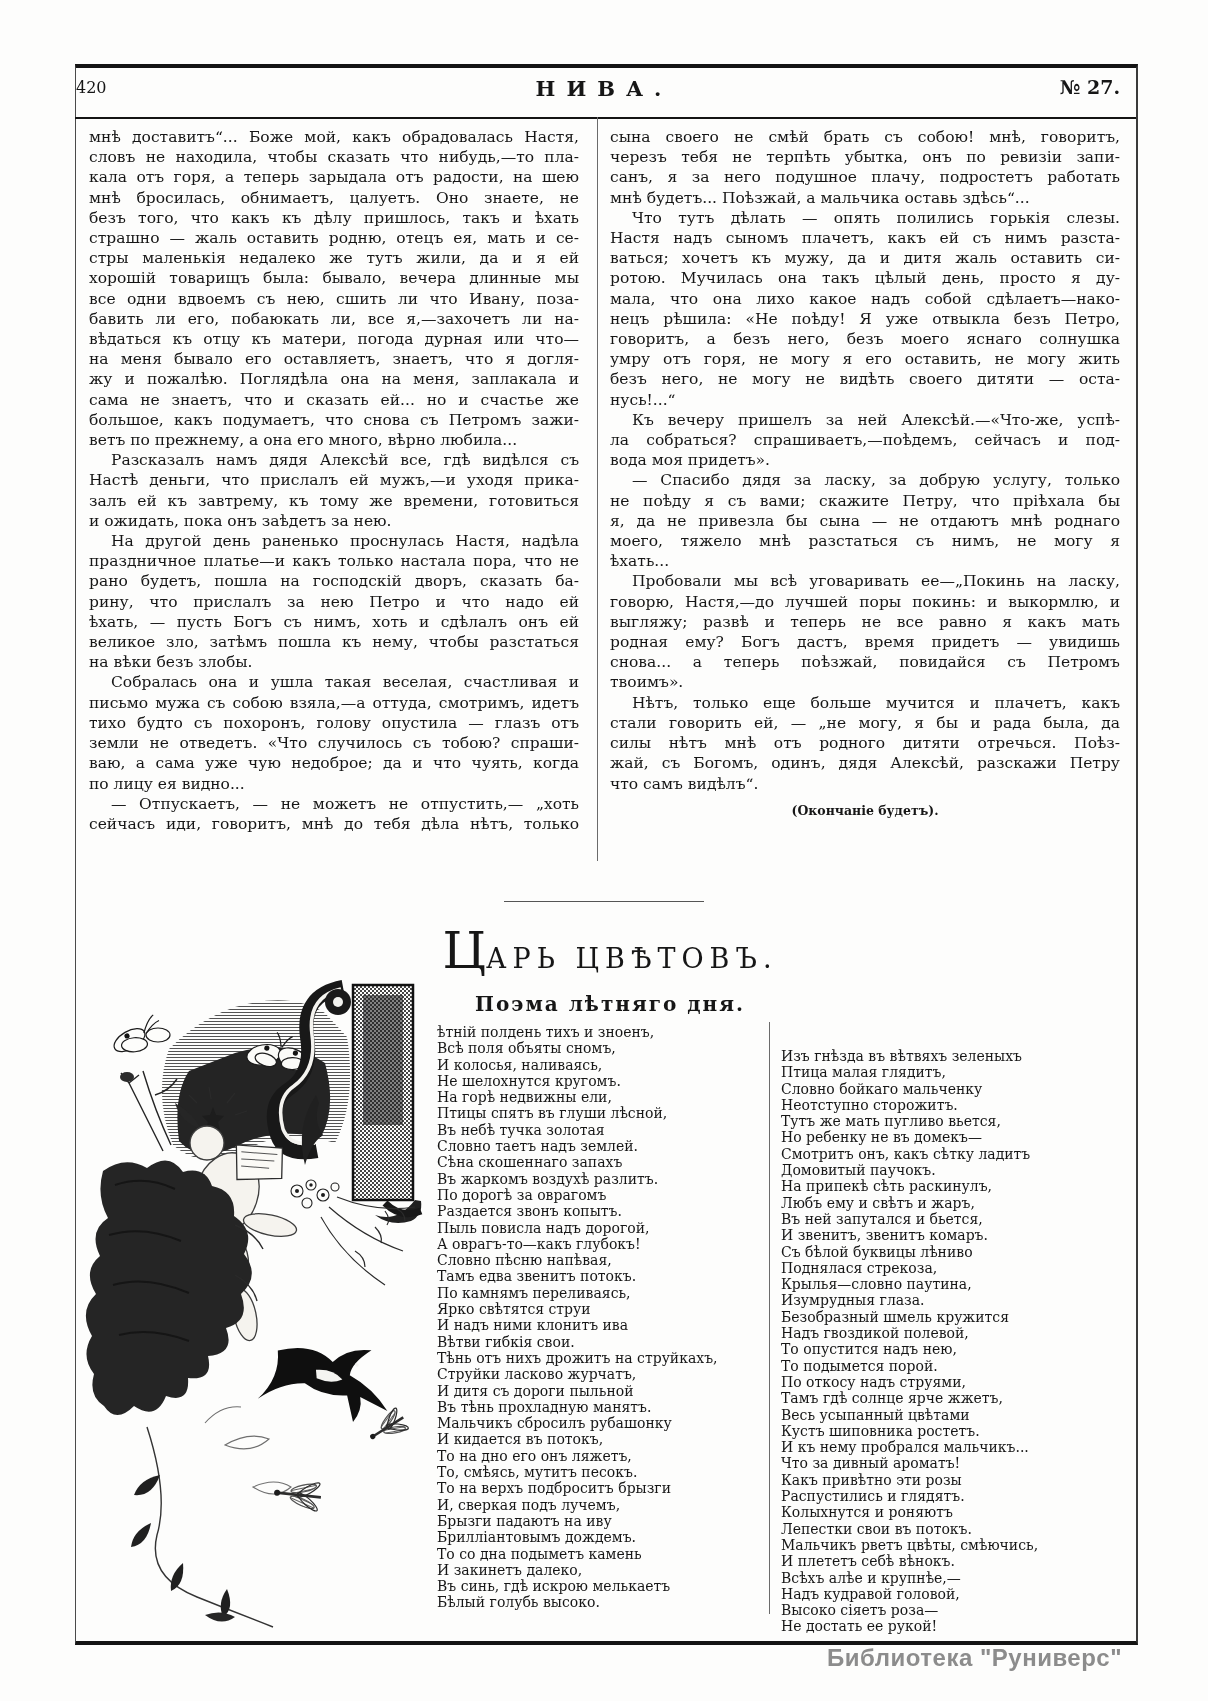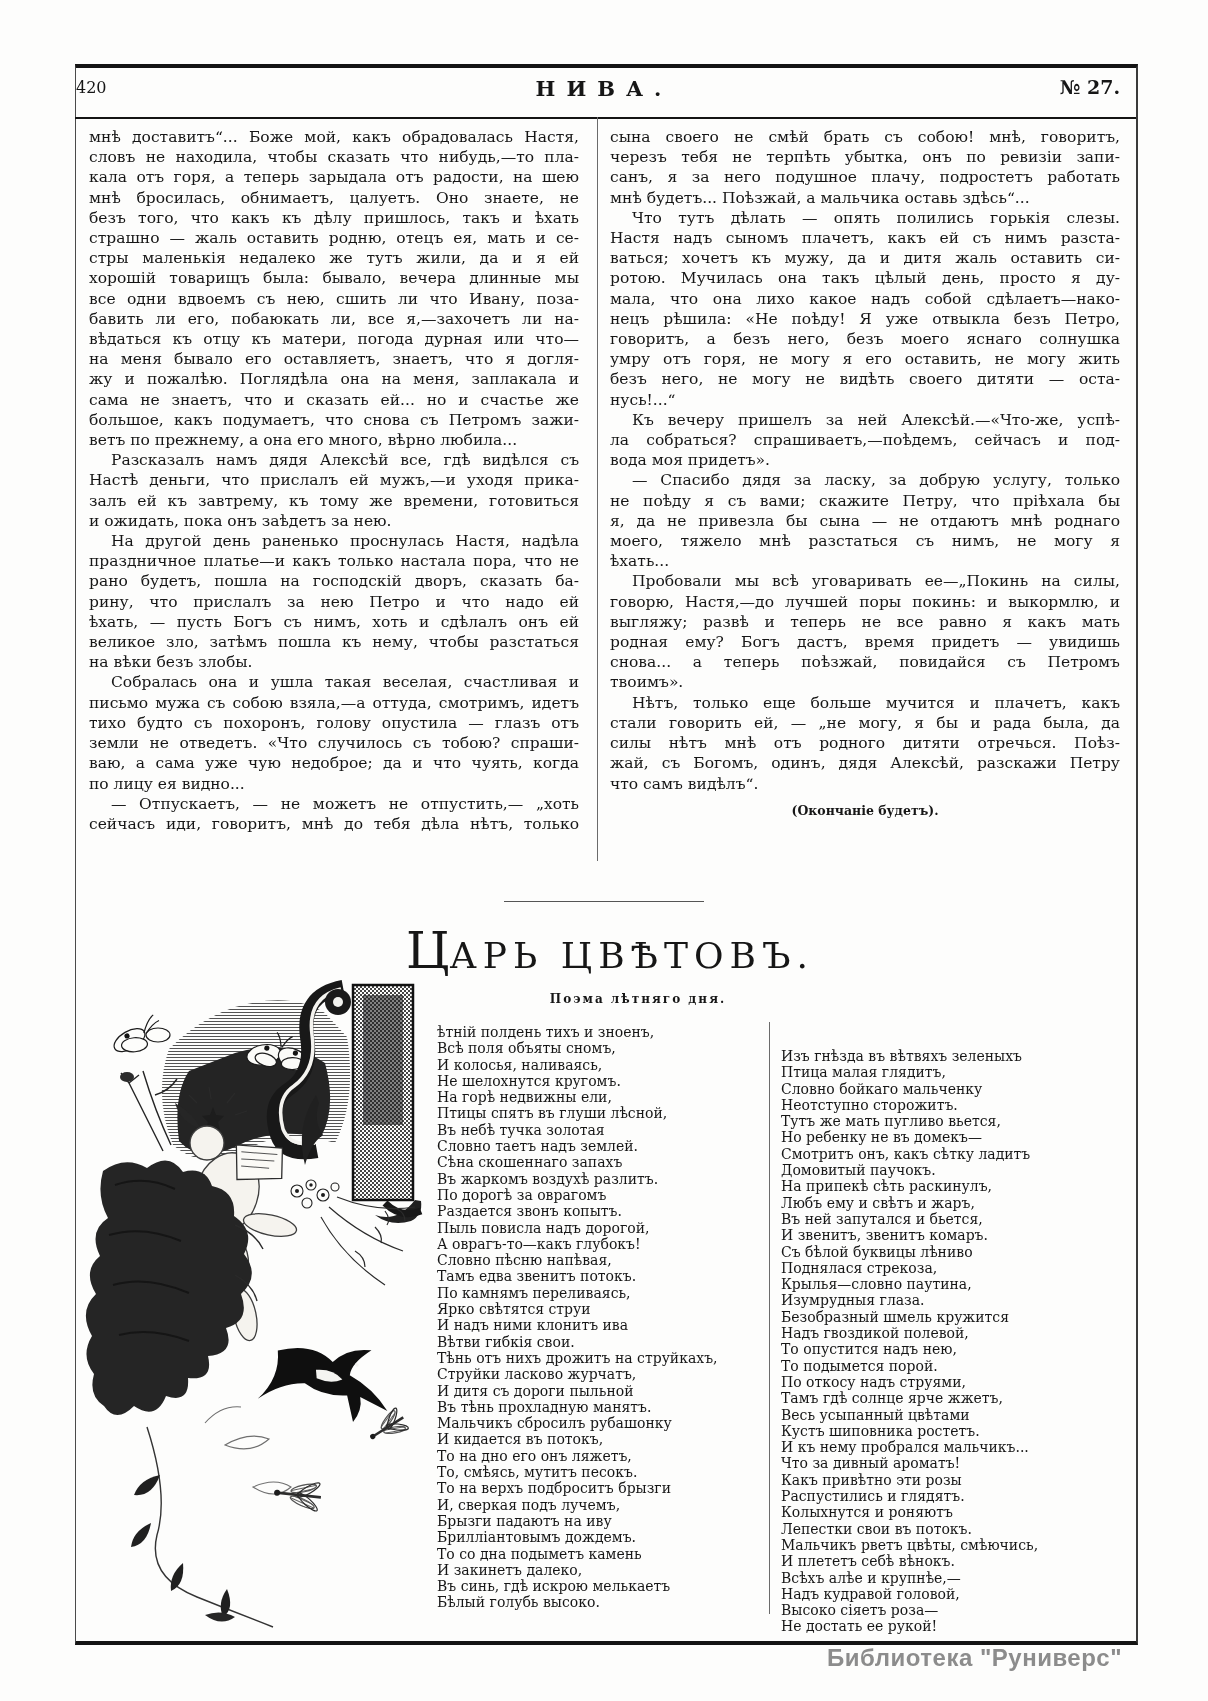--- a/index.html
+++ b/index.html
@@ -20,23 +20,23 @@
   #story-right{left:610px;width:510px;}
   .pline{text-align:justify;text-align-last:justify;}
   .pline.end{text-align-last:left;}
   .pline.indent{text-indent:22px;}
   .col-divider{position:absolute;left:597px;top:117px;height:744px;border-left:1px solid #6b6b6b;}
   .ending-note{position:absolute;left:610px;top:803px;width:510px;text-align:center;font-size:12.5px;font-weight:bold;}
   .section-divider{position:absolute;left:504px;top:901px;width:200px;border-top:1px solid #555;}
   
   .poem-title{position:absolute;left:380px;top:925px;width:460px;text-align:center;white-space:nowrap;}
   .poem-title .initial{font-size:50px;line-height:52px;}
-  .poem-title .title-rest{font-size:36px;letter-spacing:6px;}
+  .poem-title .title-rest{font-size:27px;letter-spacing:6px;}
   .poem-subtitle{position:absolute;left:380px;top:992px;width:460px;text-align:center;
-                 font-size:12px;font-weight:bold;letter-spacing:2px;padding-left:28px;}
+                 font-size:20px;font-weight:bold;letter-spacing:2px;}
   .poem-col{position:absolute;top:1024px;font-size:14px;line-height:16.3px;white-space:nowrap;}
   #poem-left{left:437px;width:330px;}
   #poem-right{left:781px;width:315px;margin-top:24px;}
   .poem-divider{position:absolute;left:769px;top:1022px;height:592px;border-left:1px solid #6b6b6b;}
   
   .illustration{position:absolute;left:85px;top:975px;width:345px;height:655px;}
   
   .watermark{position:absolute;left:827px;top:1644px;font-family:"Liberation Sans",sans-serif;
              font-weight:bold;font-size:24px;color:#8c8c8c;letter-spacing:0.5px;}
 </style>
@@ -106,21 +106,21 @@
       <div class="pline">безъ него, не могу не видѣть своего дитяти — оста-</div>
       <div class="pline end">нусь!...“</div>
       <div class="pline indent">Къ вечеру пришелъ за ней Алексѣй.—«Что-же, успѣ-</div>
       <div class="pline">ла собраться? спрашиваетъ,—поѣдемъ, сейчасъ и под-</div>
       <div class="pline end">вода моя придетъ».</div>
       <div class="pline indent">— Спасибо дядя за ласку, за добрую услугу, только</div>
       <div class="pline">не поѣду я съ вами; скажите Петру, что пріѣхала бы</div>
       <div class="pline">я, да не привезла бы сына — не отдаютъ мнѣ роднаго</div>
       <div class="pline">моего, тяжело мнѣ разстаться съ нимъ, не могу я</div>
       <div class="pline end">ѣхать...</div>
-      <div class="pline indent">Пробовали мы всѣ уговаривать ее—„Покинь на силы,</div>
+      <div class="pline indent">Пробовали мы всѣ уговаривать ее—„Покинь на ласку,</div>
       <div class="pline">говорю, Настя,—до лучшей поры покинь: и выкормлю, и</div>
       <div class="pline">выгляжу; развѣ и теперь не все равно я какъ мать</div>
       <div class="pline">родная ему? Богъ дастъ, время придетъ — увидишь</div>
       <div class="pline">снова... а теперь поѣзжай, повидайся съ Петромъ</div>
       <div class="pline end">твоимъ».</div>
       <div class="pline indent">Нѣтъ, только еще больше мучится и плачетъ, какъ</div>
       <div class="pline">стали говорить ей, — „не могу, я бы и рада была, да</div>
       <div class="pline">силы нѣтъ мнѣ отъ родного дитяти отречься. Поѣз-</div>
       <div class="pline">жай, съ Богомъ, одинъ, дядя Алексѣй, разскажи Петру</div>
       <div class="pline end">что самъ видѣлъ“.</div>

